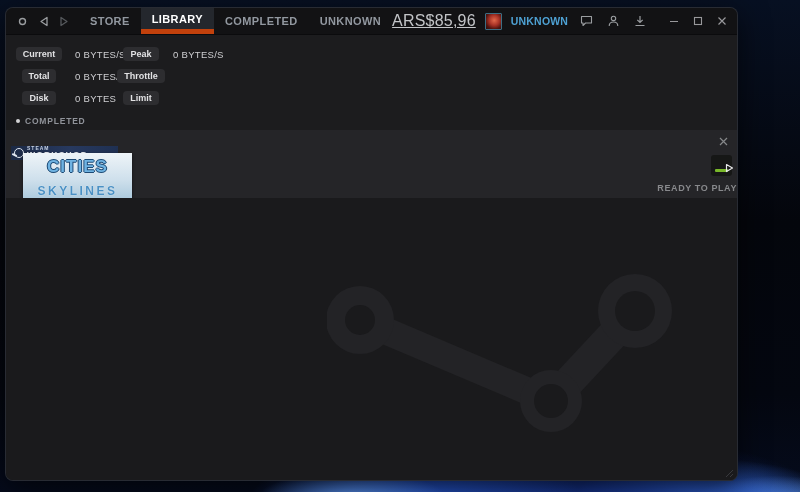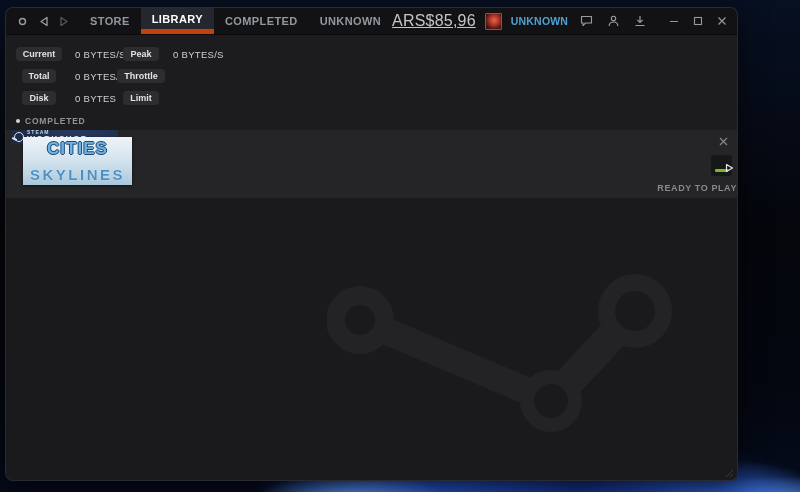--- a/index.html
+++ b/index.html
@@ -52,38 +52,38 @@
     justify-content:center; padding:4px 7px; font-size:9px; font-weight:bold; color:#e2e2e4;
     justify-self:center; cursor:pointer; white-space:nowrap; }
   .stat-val { font-size:9.5px; color:#cfcfd2; letter-spacing:.3px; padding-left:8px; white-space:nowrap; }
 
   .completed-row { display:flex; align-items:center; gap:5px; padding:2px 0 4px 10px; }
   .completed-dot { width:4px; height:4px; border-radius:50%; background:#d3d3d5; }
   .completed-label { font-size:8.5px; font-weight:bold; letter-spacing:.8px; color:#90939a; }
 
   
   .card { position:relative; height:68px; flex:0 0 68px; background:#252528; }
-  .thumb { position:absolute; left:5px; top:0; width:130px; height:62px; cursor:pointer; }
+  .thumb { position:absolute; left:5px; top:16px; width:130px; height:62px; cursor:pointer; }
   .ws-banner { position:absolute; left:0; top:0; width:107px; height:14px;
     background:linear-gradient(90deg,#1b2945 0%,#27395f 55%,#1f3052 100%);
     display:flex; align-items:center; padding-left:3px; overflow:hidden; }
   .ws-logo { width:10px; height:10px; border:1.4px solid #dfe6ef; border-radius:50%;
     margin-right:3px; flex:0 0 10px; position:relative; }
   .ws-logo::after { content:""; position:absolute; left:-3px; top:5px; width:5px; height:2px;
     background:#dfe6ef; transform:rotate(28deg); }
   .ws-text { display:flex; flex-direction:column; line-height:1; }
   .ws-steam { font-size:5px; letter-spacing:1px; color:#c6d1e2; font-weight:bold; }
   .ws-workshop { font-size:8.5px; font-weight:bold; letter-spacing:1.2px; color:#f2f5f9; }
   .cs-logo { position:absolute; left:12px; top:7px; width:109px; height:48px;
     background:linear-gradient(180deg,#eef4f8 0%,#cfe0ec 55%,#a9c8dc 100%);
     box-shadow:0 1px 3px rgba(0,0,0,.5); display:flex; flex-direction:column;
     align-items:center; justify-content:center; overflow:hidden; }
   .cs-cities { font-size:17px; font-weight:bold; letter-spacing:1px; color:#6fb3e2;
     text-shadow:0 1px 0 #1d4a75, 1px 0 0 #1d4a75, -1px 0 0 #1d4a75, 0 -1px 0 #1d4a75; line-height:1; }
-  .cs-skylines { font-size:15px; font-weight:bold; letter-spacing:2.5px; color:#4a90c4;
+  .cs-skylines { font-size:12px; font-weight:bold; letter-spacing:2.5px; color:#4a90c4;
     text-shadow:0 0 1px #ffffff; line-height:1; margin-top:10px; }
 
   .fields-grid { position:absolute; left:132px; top:7px; display:grid;
     grid-template-columns:64px auto; grid-auto-rows:15px; row-gap:7px; align-items:center; }
   .field-pill { background:#1c1c1f; border-radius:4px; height:15px; display:flex; align-items:center;
     justify-content:center; padding:0 8px; font-size:9.5px; font-weight:bold; color:#e0e0e2;
     justify-self:center; cursor:pointer; white-space:nowrap; }
   .field-val { font-size:10px; color:#9c9ca0; letter-spacing:.2px; padding-left:10px; white-space:nowrap; }
 
   .card-close { position:absolute; top:4px; right:7px; width:14px; height:14px; color:#86888a;

